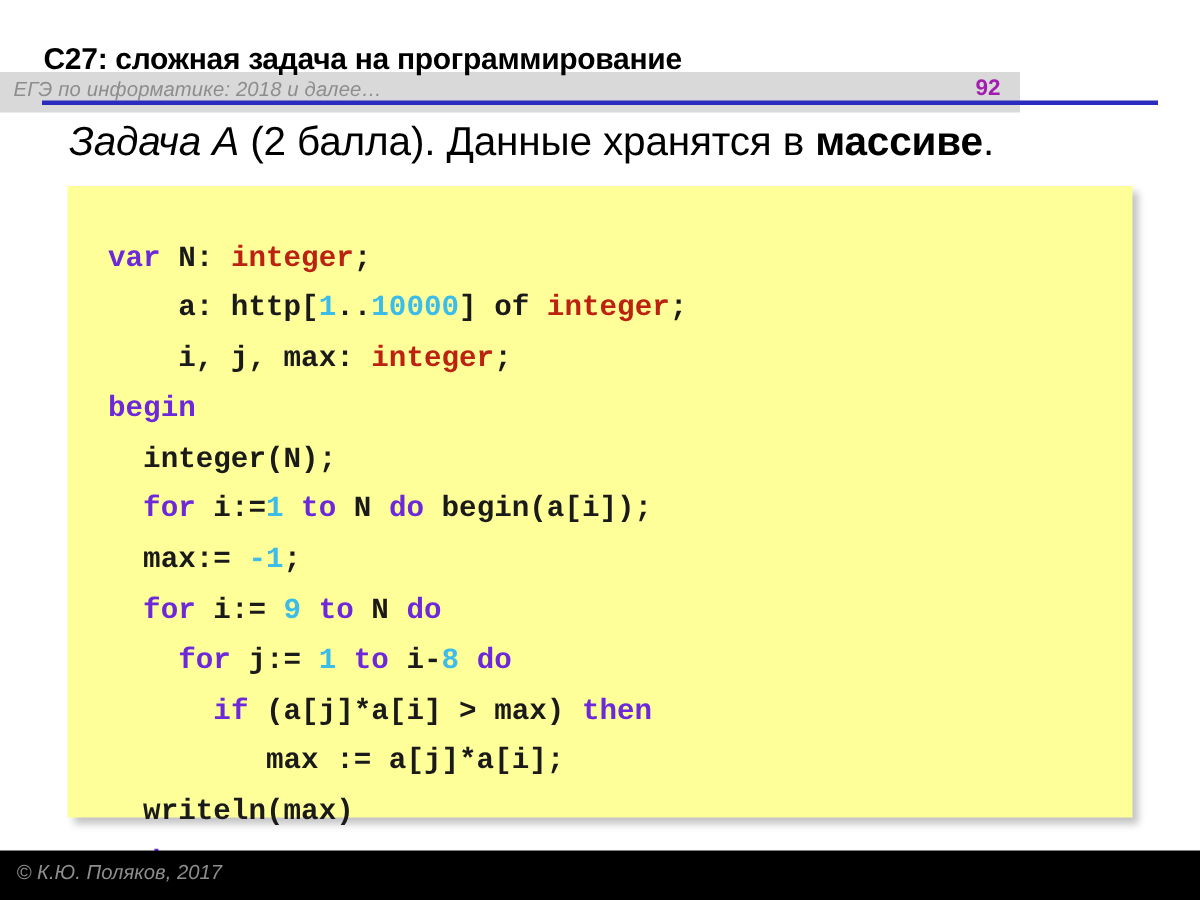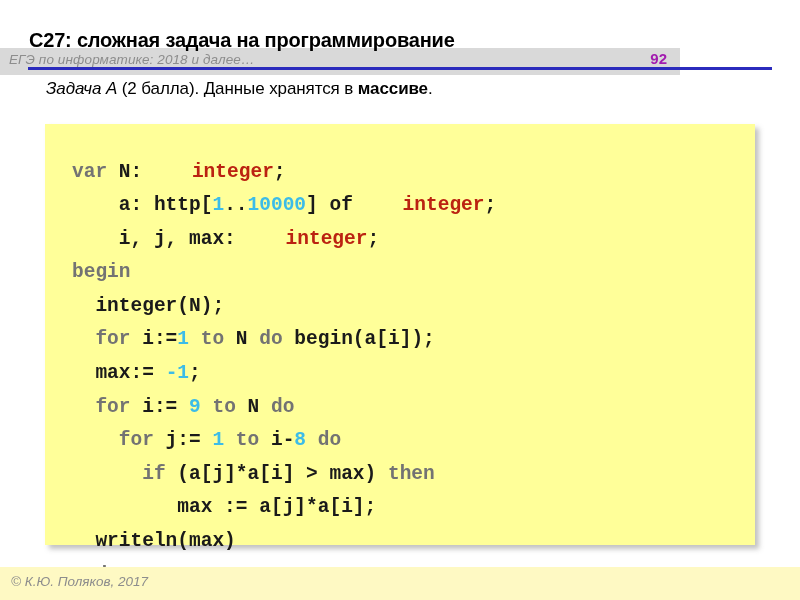--- a/index.html
+++ b/index.html
@@ -62,21 +62,21 @@
     width: 744px;
     height: 3px;
     background: #2b2bbd;
   }
 
   
   .subtitle {
     position: absolute;
     left: 46px;
     top: 79px;
-    font-size: 17px;
+    font-size: 27px;
     color: #000000;
     white-space: nowrap;
     letter-spacing: -0.1px;
   }
   .subtitle .it { font-style: italic; }
   .subtitle .bd { font-weight: bold; }
 
   
   .code-panel {
     position: absolute;
@@ -93,33 +93,33 @@
     left: 27px;
     top: 12px;
     right: 4px;
     font-family: "Liberation Mono", "DejaVu Sans Mono", monospace;
     font-size: 19.5px;
     font-weight: bold;
     line-height: 33.6px;
     color: #1a1a1a;
     white-space: pre;
   }
-  .kw  { color: #737373; }   
-  .ty  { color: #bb2211; margin-left: 38px; }   
+  .kw  { color: #6d28d9; }   
+  .ty  { color: #bb2211; }   
   .num { color: #3cbce8; }   
   .pl  { color: #1a1a1a; }   
 
   
   .footer-band {
     position: absolute;
     left: 0;
     bottom: 0;
     width: 800px;
     height: 33px;
-    background: #fef9c3;
+    background: #000000;
   }
   .footer-copy {
     position: absolute;
     left: 11px;
     top: 7px;
     font-size: 13.5px;
     font-style: italic;
     color: #8d8d8d;
     white-space: nowrap;
   }

